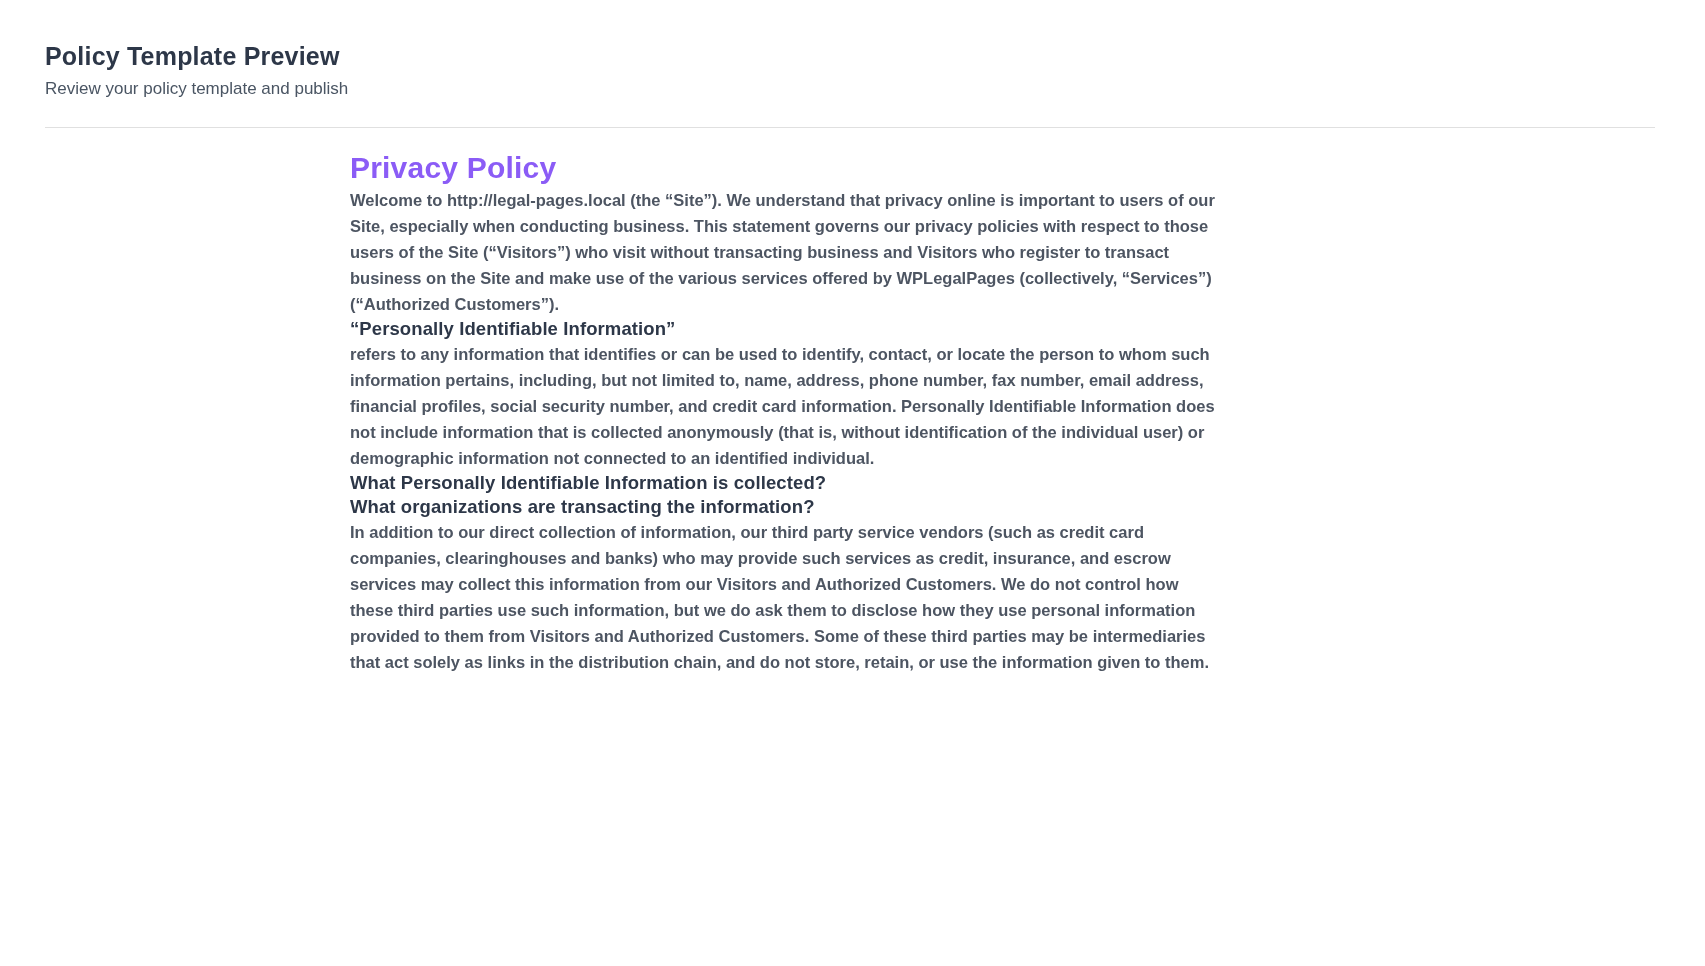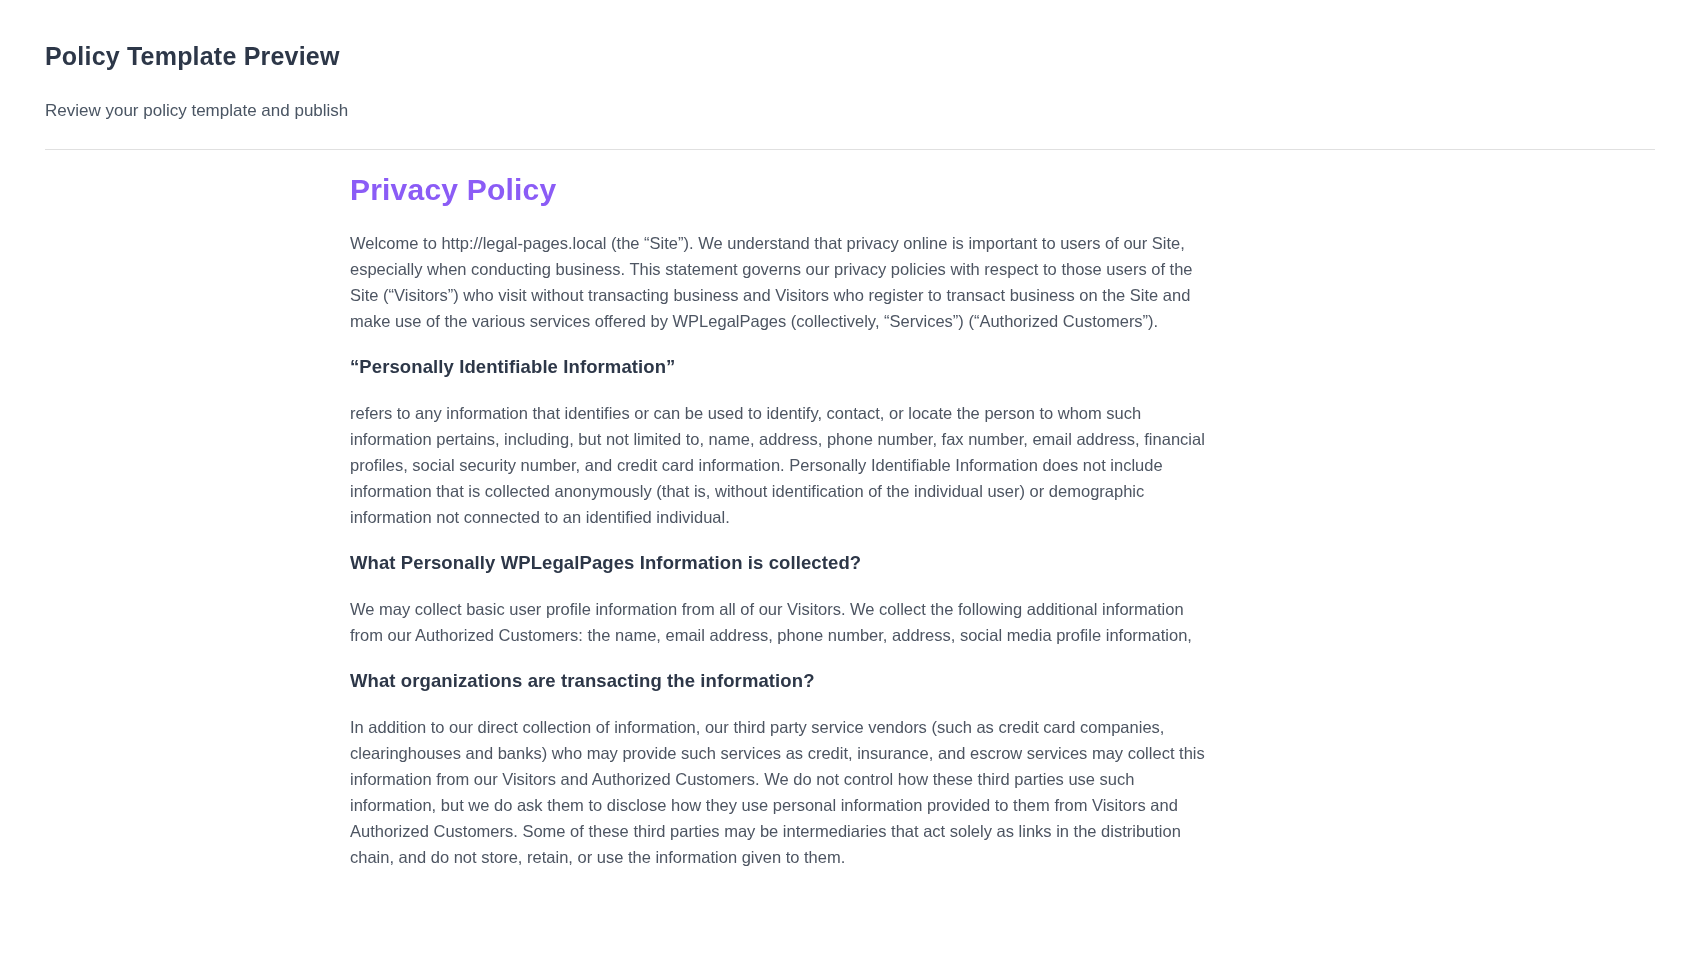--- a/index.html
+++ b/index.html
@@ -20,21 +20,21 @@
     padding: 40px 45px 0 45px;
   }
   .page-title {
     font-size: 25px;
     font-weight: 700;
     color: #2d3748;
     letter-spacing: 0.2px;
     line-height: 32px;
   }
   .page-subtitle {
-    margin-top: 27px;
+    margin-top: 5px;
     font-size: 17px;
     font-weight: 400;
     color: #4a5563;
     line-height: 24px;
   }
   .header-divider {
     border: none;
     border-top: 1px solid #e0e0e0;
     margin: 26px 50px 0 45px;
   }
@@ -44,28 +44,26 @@
     padding-top: 21px;
   }
   .doc-title {
     font-size: 30px;
     font-weight: 700;
     color: #8b5cf6;
     line-height: 38px;
     letter-spacing: 0.2px;
   }
   .doc-body p {
-    margin-top: 21px;
     font-size: 16.5px;
     line-height: 26px;
     color: #4d5562;
-    font-weight: 400;
+    font-weight: 700;
   }
   .doc-body h2 {
-    margin-top: 21px;
     font-size: 18.5px;
     line-height: 24px;
     font-weight: 700;
     color: #2d3748;
     letter-spacing: 0.1px;
   }
 </style>
 </head>
 <body>
 
@@ -81,23 +79,22 @@
   <div class="doc-area">
     <h1 class="doc-title">Privacy Policy</h1>
 
     <div class="doc-body">
       <p>Welcome to http://legal-pages.local (the “Site”). We understand that privacy online is important to users of our Site, especially when conducting business. This statement governs our privacy policies with respect to those users of the Site (“Visitors”) who visit without transacting business and Visitors who register to transact business on the Site and make use of the various services offered by WPLegalPages (collectively, “Services”) (“Authorized Customers”).</p>
 
       <h2>“Personally Identifiable Information”</h2>
 
       <p>refers to any information that identifies or can be used to identify, contact, or locate the person to whom such information pertains, including, but not limited to, name, address, phone number, fax number, email address, financial profiles, social security number, and credit card information. Personally Identifiable Information does not include information that is collected anonymously (that is, without identification of the individual user) or demographic information not connected to an identified individual.</p>
 
-      <h2>What Personally WPLegalPages Information is collected?</h2>
+      <h2>What Personally Identifiable Information is collected?</h2>
 
-      <p>We may collect basic user profile information from all of our Visitors. We collect the following additional information from our Authorized Customers: the name, email address, phone number, address, social media profile information,</p>
 
       <h2>What organizations are transacting the information?</h2>
 
       <p>In addition to our direct collection of information, our third party service vendors (such as credit card companies, clearinghouses and banks) who may provide such services as credit, insurance, and escrow services may collect this information from our Visitors and Authorized Customers. We do not control how these third parties use such information, but we do ask them to disclose how they use personal information provided to them from Visitors and Authorized Customers. Some of these third parties may be intermediaries that act solely as links in the distribution chain, and do not store, retain, or use the information given to them.</p>
     </div>
   </div>
 
 </div>
 
 </body></html>

